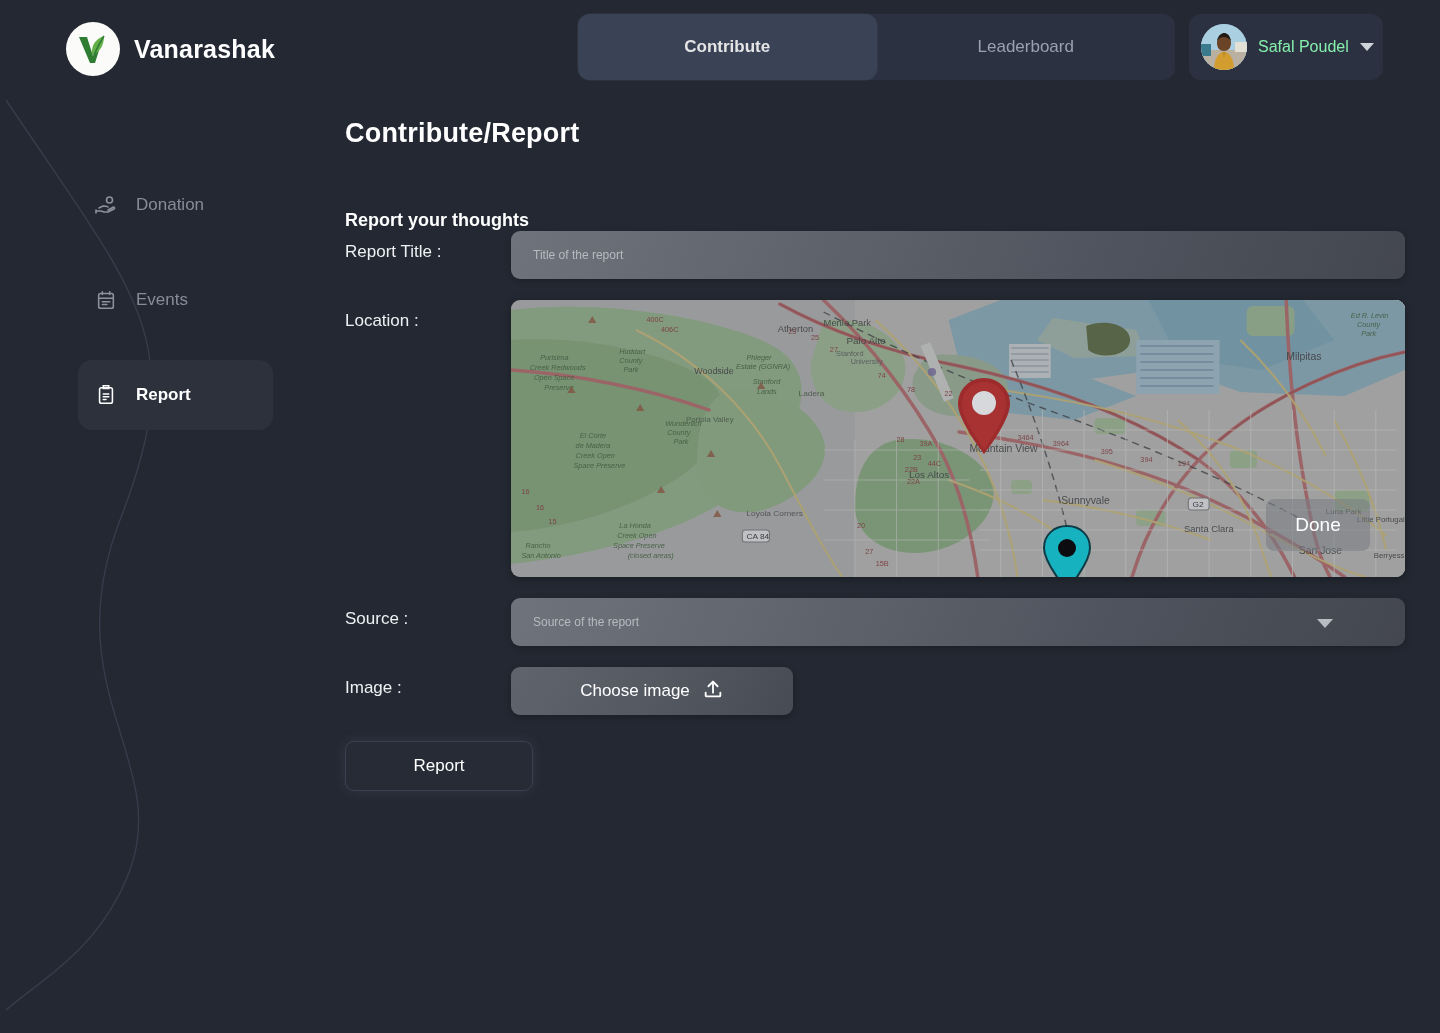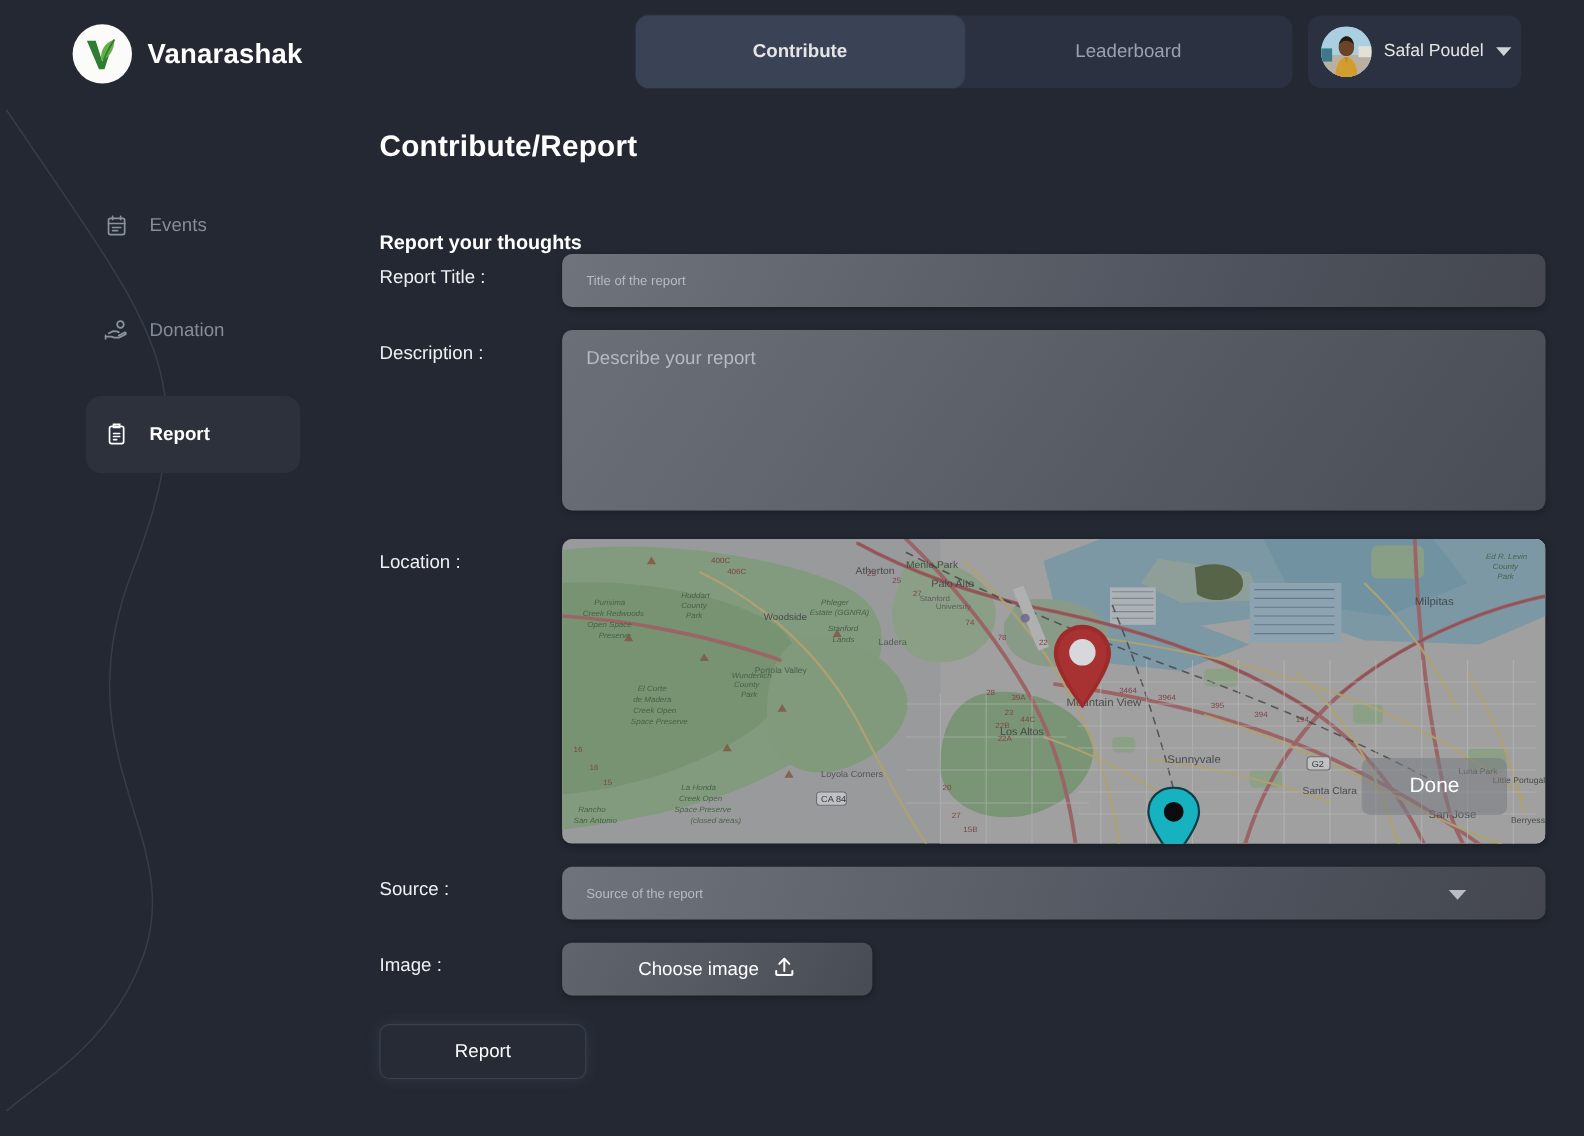--- a/index.html
+++ b/index.html
@@ -115,21 +115,21 @@
     width: 46px; height: 46px;
     border-radius: 50%;
     overflow: hidden;
     flex: none;
     background: #8fb8cf;
     position: relative;
   }
 
   .username {
     font-size: 16px;
-    color: #e5e5e5;
+    color: #86efac;
     white-space: nowrap;
   }
 
   .chev {
     margin-left: auto;
     width: 0; height: 0;
     border-left: 7px solid transparent;
     border-right: 7px solid transparent;
     border-top: 8px solid #cfd3da;
     flex: none;
@@ -290,21 +290,21 @@
   .pin-teal {
     position: absolute;
     left: 530px; top: 225px;
     width: 52px; height: 66px;
   }
 
   .done-btn {
     position: absolute;
     right: 35px;
     bottom: 26px;
-    width: 132px;
+    width: 104px;
     height: 52px;
     border-radius: 8px;
     background: rgba(120,124,132,.55);
     color: #ffffff;
     font-size: 19px;
     font-family: "Liberation Sans", sans-serif;
     border: none;
     cursor: pointer;
     display: flex;
     align-items: center;
@@ -390,37 +390,37 @@
       </div>
       <div class="username">Safal Poudel</div>
       <div class="chev"></div>
     </div>
   </div>
 
   <div class="sidebar">
 
     <div class="side-item">
       <span class="side-icon">
-        <svg width="22" height="22" viewBox="0 0 24 24" fill="none" stroke="#8b929e" stroke-width="1.7" stroke-linecap="round">
-          <rect x="4" y="5" width="16" height="16" rx="2"></rect>
-          <path d="M8 3v3M16 3v3M4 10h16M8 14h8M8 17h5"></path>
-        </svg>
-      </span>
-      <span>Events</span>
-    </div>
-
-    <div class="side-item">
-      <span class="side-icon">
         <svg width="24" height="24" viewBox="0 0 24 24" fill="none" stroke="#8b929e" stroke-width="1.6" stroke-linecap="round" stroke-linejoin="round">
           <circle cx="15.5" cy="7" r="3"></circle>
           <path d="M2 17v3M2 18h5l3 1h4l6-3c1-.6.4-2-.8-1.8L14 17"></path>
           <path d="M5 15l4-2c1 0 4 .2 5 1"></path>
         </svg>
       </span>
       <span>Donation</span>
+    </div>
+
+    <div class="side-item">
+      <span class="side-icon">
+        <svg width="22" height="22" viewBox="0 0 24 24" fill="none" stroke="#8b929e" stroke-width="1.7" stroke-linecap="round">
+          <rect x="4" y="5" width="16" height="16" rx="2"></rect>
+          <path d="M8 3v3M16 3v3M4 10h16M8 14h8M8 17h5"></path>
+        </svg>
+      </span>
+      <span>Events</span>
     </div>
 
     <div class="side-item active">
       <span class="side-icon">
         <svg width="22" height="22" viewBox="0 0 24 24" fill="none" stroke="#ffffff" stroke-width="1.7" stroke-linecap="round">
           <rect x="5" y="4" width="14" height="17" rx="2"></rect>
           <path d="M9 2h6v3H9z"></path>
           <path d="M9 11h6M9 14h6M9 17h3"></path>
         </svg>
       </span>
@@ -435,26 +435,20 @@
 
     <div class="form">
 
       <div class="row">
         <div class="row-label">Report Title :</div>
         <div class="field">
           <input class="inputbox" type="text" placeholder="Title of the report" style="">
         </div>
       </div>
 
-      <div class="row">
-        <div class="row-label">Description :</div>
-        <div class="field">
-          <textarea class="textbox" placeholder="Describe your report" style=""></textarea>
-        </div>
-      </div>
 
       <div class="row maprow">
         <div class="row-label">Location :</div>
         <div class="field">
           <div class="mapbox">
 
             <svg class="map-svg" viewBox="0 0 858 277" preserveAspectRatio="none">
 
               <rect width="858" height="277" fill="#c8c8c4"></rect>
 

